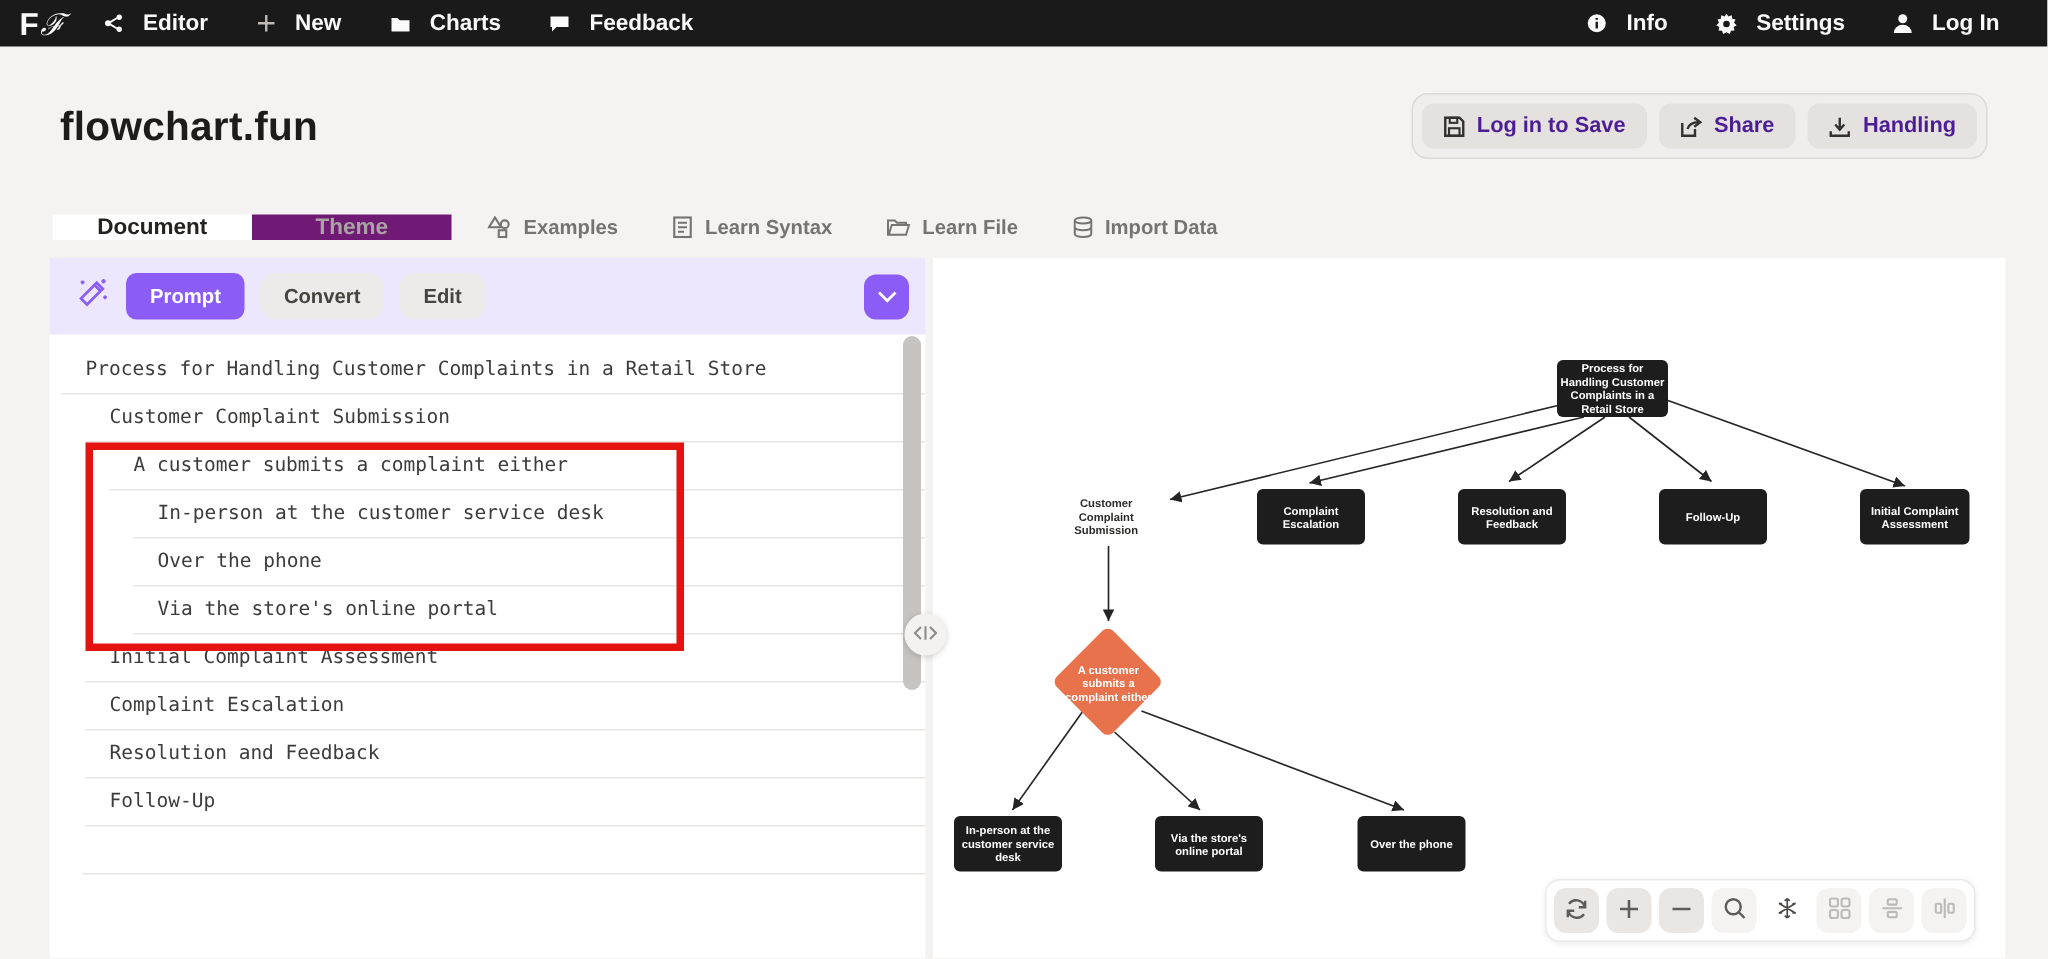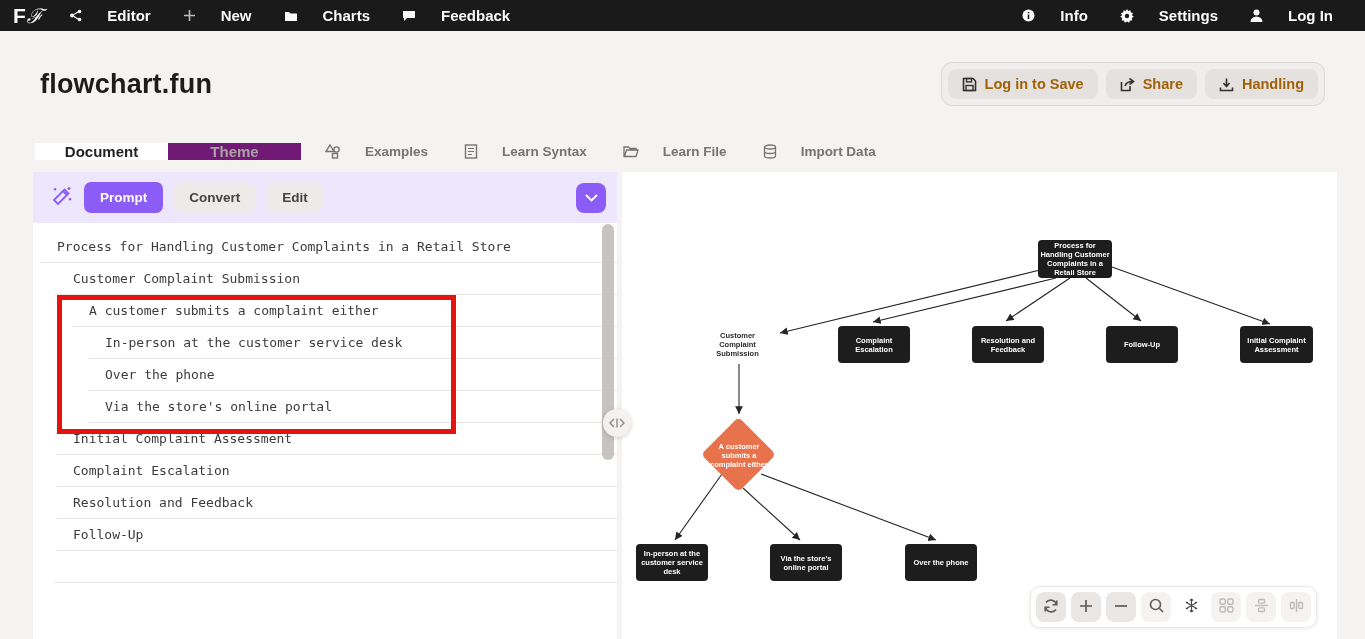--- a/index.html
+++ b/index.html
@@ -6,47 +6,47 @@
   html,body { width:1365px; height:639px; overflow:hidden; }
   body { font-family:"Liberation Sans", sans-serif; background:#f4f3f1; }
   .screen { position:relative; width:1365px; height:639px; }
 
   
   .navbar { position:absolute; top:0; left:0; width:1365px; height:31px;
     background:#1b1a1a; display:flex; align-items:center; color:#fafafa; }
   .logo { display:flex; align-items:baseline; margin:0 26px 0 13px; cursor:pointer; }
   .logo .f1 { font-weight:700; font-size:21px; }
   .logo .f2 { font-family:"DejaVu Serif", serif; font-style:italic; font-size:20px; margin-left:1px; }
-  .nav-item { display:flex; align-items:center; gap:25px; font-size:15px; font-weight:700;
+  .nav-item { display:flex; align-items:center; gap:13px; font-size:15px; font-weight:700;
     margin-right:32px; cursor:pointer; white-space:nowrap; }
   .nav-item svg { display:block; }
   .nav-spacer { flex:1; }
   .pro-btn { height:31px; padding:0 22px; display:flex; align-items:center;
     background:linear-gradient(135deg,#8e67f3,#6d3df0); color:#fff; font-size:15px;
     font-weight:700; border:none; cursor:pointer; }
 
   
   .page-head { position:absolute; top:62px; left:40px; right:40px; display:flex;
     justify-content:space-between; align-items:center;gap:45px; }
   .page-title { font-size:27px; font-weight:700; color:#1d1c1b; letter-spacing:0.2px; }
   .head-actions { display:flex; gap:8px; background:#f0eeec; border:1px solid #dcdad7;
     border-radius:11px; padding:6px; }
   .head-btn { display:flex; align-items:center; gap:8px; background:#e4e1df; border:none;
     border-radius:8px; padding:7px 14px; font-family:inherit; font-size:14.5px; font-weight:700;
-    color:#a16207; cursor:pointer; }
+    color:#4c1d95; cursor:pointer; }
   .head-btn svg { display:block; }
 
   
   .tabs-row { position:absolute; top:130px; left:35px; height:42px; display:flex; align-items:center; }
   .tab { width:133px; display:flex; align-items:center; justify-content:center;
     font-size:15px; font-weight:700; cursor:pointer; }
   .tab.active { background:#ffffff; color:#252321; }
   .tab.inactive { background:#701a75; color:#a8a4a2; }
   .menu-items { display:flex; align-items:center; margin-left:24px; gap:36px; }
-  .menu-item { display:flex; align-items:center; gap:24px; font-size:13.5px; font-weight:700;
+  .menu-item { display:flex; align-items:center; gap:8px; font-size:13.5px; font-weight:700;
     color:#777370; cursor:pointer; white-space:nowrap; }
   .menu-item svg { display:block; }
 
   
   .left-panel { position:absolute; top:172px; left:33px; width:584px; height:467px; background:#ffffff; }
   .ai-bar { position:absolute; top:0; left:0; right:0; height:51px; background:#ece7fc;
     display:flex; align-items:center; padding:0 11px; }
   .wand { color:#8b5cf6; margin:0 10px 0 6px; }
   .ai-btn { border:none; border-radius:7px; font-family:inherit; font-size:13.5px; font-weight:700;
     padding:8px 16px; margin-right:10px; cursor:pointer; }

